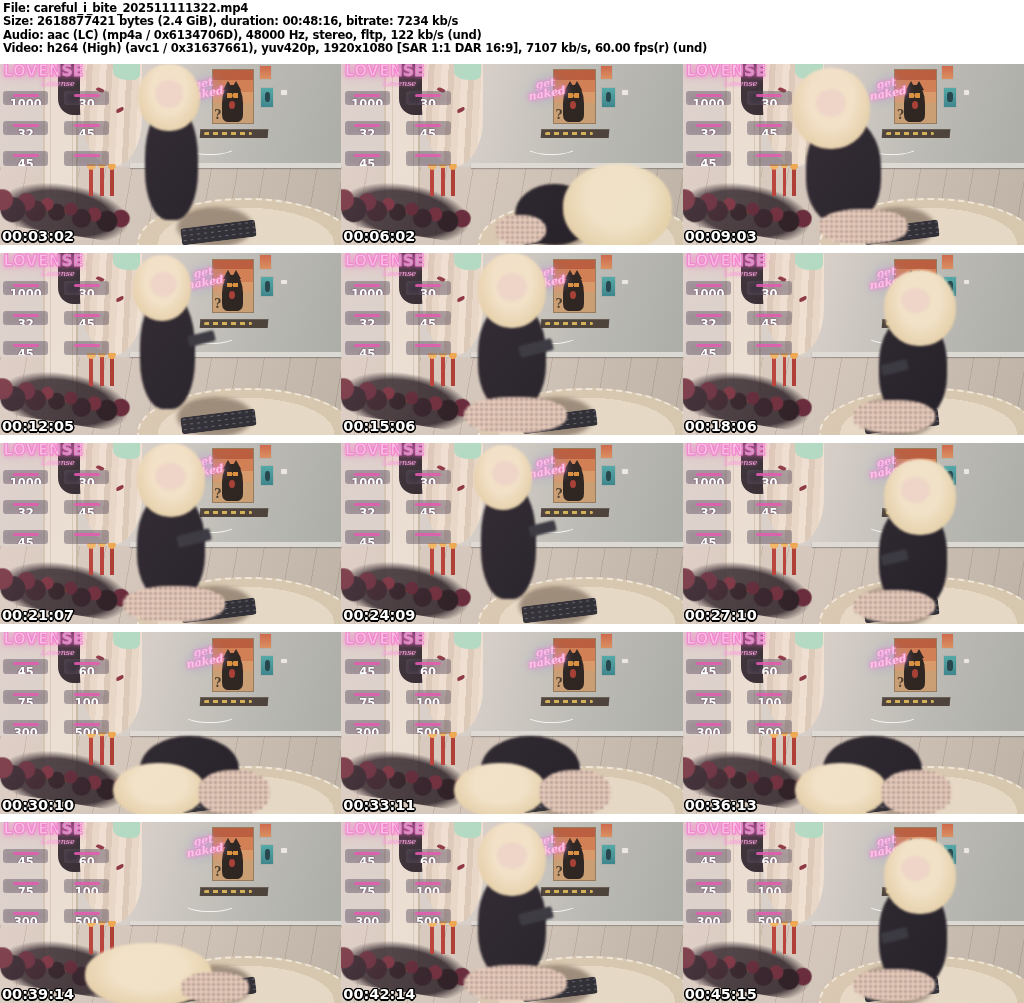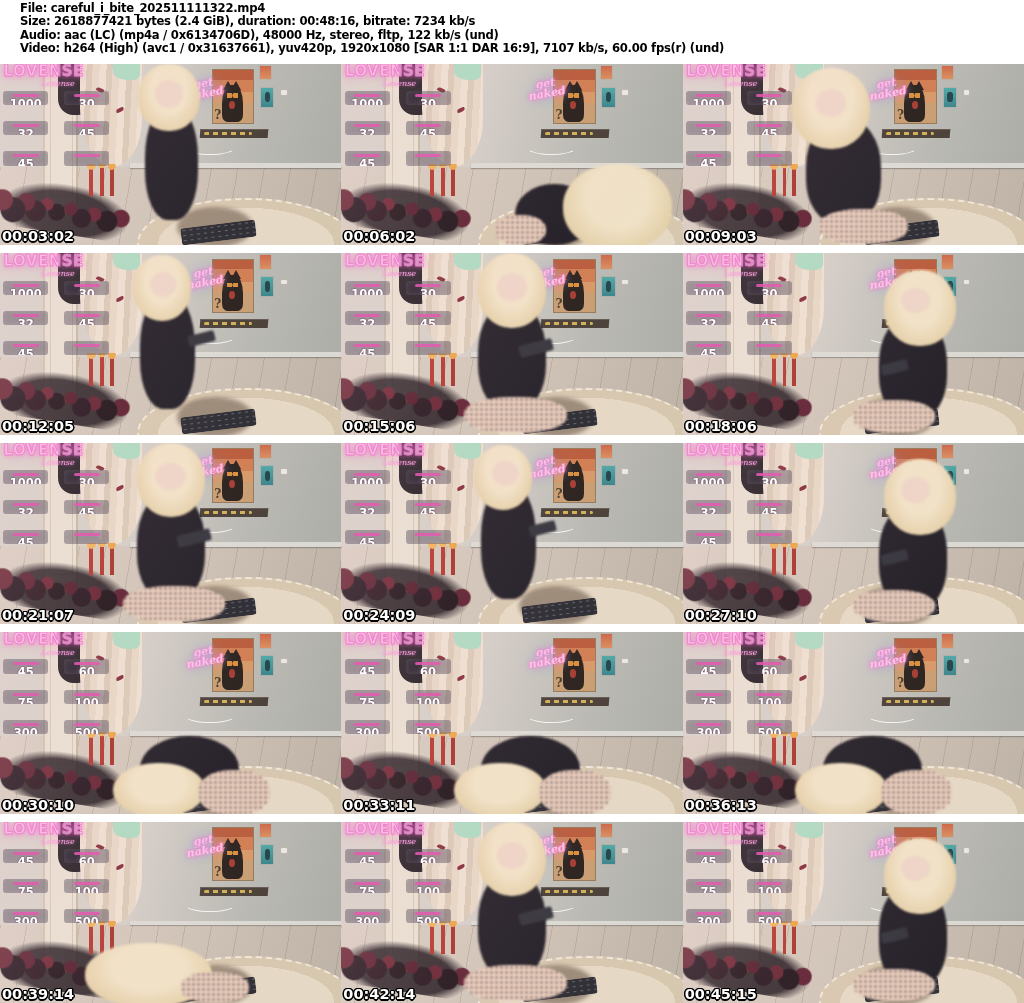--- a/index.html
+++ b/index.html
@@ -2,21 +2,21 @@
 <html><head>
 <meta charset="utf-8">
 <style>
   html,body{margin:0;padding:0;}
   body{
     width:1024px;height:1003px;overflow:hidden;background:#ffffff;
     font-family:"Liberation Sans",sans-serif;
   }
   
   .header{
-    height:56px;background:#ffffff;padding:1px 0 0 20px;box-sizing:border-box;
+    height:56px;background:#ffffff;padding:1px 0 0 3px;box-sizing:border-box;
   }
   .header-line{
     font-family:"DejaVu Sans",sans-serif;font-weight:bold;font-size:12.5px;
     line-height:13.4px;color:#000;white-space:nowrap;
     transform:scaleX(.93);transform-origin:0 50%;letter-spacing:-.3px;
   }
   
   .grid{
     width:1024px;height:947px;display:grid;
     grid-template-columns:repeat(3,1fr);grid-template-rows:repeat(5,1fr);

